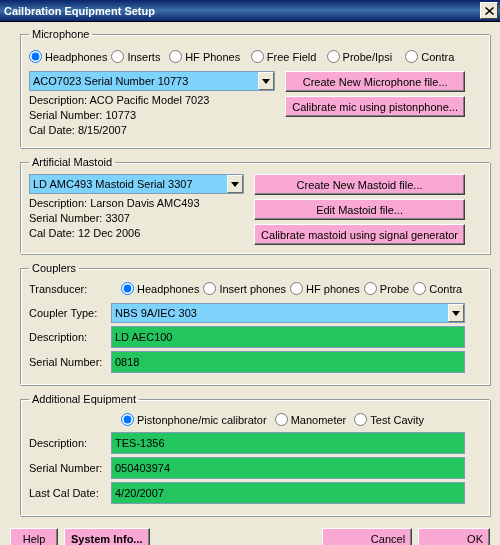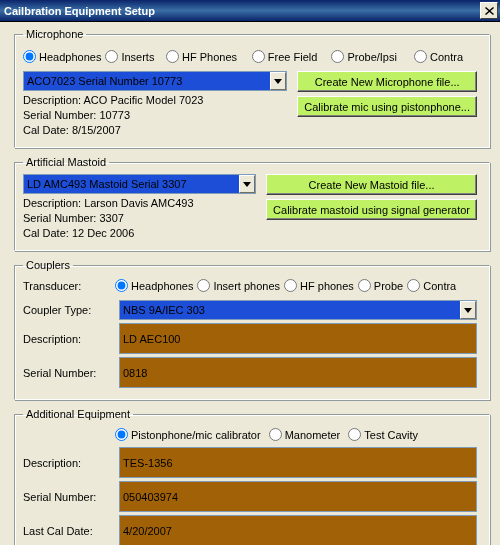--- a/index.html
+++ b/index.html
@@ -39,22 +39,22 @@
     cursor: default;
   }
   .dialog-body {
     padding: 6px 10px 8px 10px;
   }
   fieldset {
     border: 1px solid #fff;
     border-top-color: #919B9C;
     border-left-color: #919B9C;
     box-shadow: inset 1px 1px 0 #fff, 1px 1px 0 #919B9C;
-    margin: 0 0 8px 4px;
-    padding: 6px 12px 8px 8px;
+    margin: 0 0 8px 10px;
+    padding: 6px 24px 8px 8px;
   }
   legend {
     padding: 0 3px;
     color: #000;
   }
   .radio-row {
     display: flex;
     gap: 4px;
     margin: 4px 0 8px 0;
     align-items: center;
@@ -67,21 +67,21 @@
     white-space: nowrap;
   }
   input[type=radio] {
     margin: 0;
   }
   .combo {
     flex: 1;
     display: flex;
     height: 20px;
     border: 1px solid #7F9DB9;
-    background: #1d4ed8;
+    background: #7dd3fc;
     align-items: center;
     padding-left: 3px;
     justify-content: space-between;
   }
   .combo-btn {
     width: 16px;
     height: 18px;
     background: #ECE9D8;
     border: 1px solid #fff;
     border-right-color:#716F64;
@@ -90,21 +90,21 @@
   }
   .combo-btn::after {
     content:"";
     border-left:4px solid transparent;
     border-right:4px solid transparent;
     border-top:5px solid #000;
   }
   .btn {
     height: 21px;
     min-width: 155px;
-    background: #bef264;
+    background: #f9a8d4;
     border: 1px solid #fff;
     border-right-color:#404040;
     border-bottom-color:#404040;
     box-shadow: inset -1px -1px 0 #808080;
     cursor: default;
     font: inherit;
     padding: 0 6px;
     text-align: center;
   }
   .btn-sm { min-width: 64px; padding-left: 48px; }
@@ -114,29 +114,29 @@
     display: flex;
     gap: 10px;
     align-items: flex-start;
   }
   .mic-left { flex: 1; }
   .mic-right { display:flex; flex-direction:column; gap:4px; }
   .desc-line { margin: 3px 0; }
   .field-row {
     display:flex;
     align-items:center;
-    gap: 16px;
+    gap: 2px;
     margin: 3px 0;
   }
   .field-label { width: 80px; }
   .text-input {
     flex:1;
-    height: 31px;
+    height: 22px;
     border: 1px solid #7F9DB9;
-    background:#a16207;
+    background:#22c55e;
     padding: 0 3px;
     font: inherit;
   }
   .bottom-bar {
     display:flex;
     justify-content: space-between;
     margin-top: 12px;
   }
   .bottom-left,.bottom-right { display:flex; gap:6px; }
   .trans-row { display:flex;align-items:center;gap:12px;margin:2px 0 8px 0;}
@@ -212,20 +212,21 @@
         <div class="combo">
           <span>LD AMC493 Mastoid Serial 3307</span>
           <div class="combo-btn"></div>
         </div>
         <div class="desc-line">Description: Larson Davis AMC493</div>
         <div class="desc-line">Serial Number: 3307</div>
         <div class="desc-line">Cal Date: 12 Dec 2006</div>
       </div>
       <div class="mic-right">
         <button class="btn">Create New Mastoid file...</button>
+        <button class="btn">Edit Mastoid file...</button>
         <button class="btn">Calibrate mastoid using signal generator</button>
       </div>
     </div>
   </fieldset>
 
   <fieldset>
     <legend>Couplers</legend>
     <div class="trans-row">
       <span class="field-label">Transducer:</span>
       <div class="trans-options">

